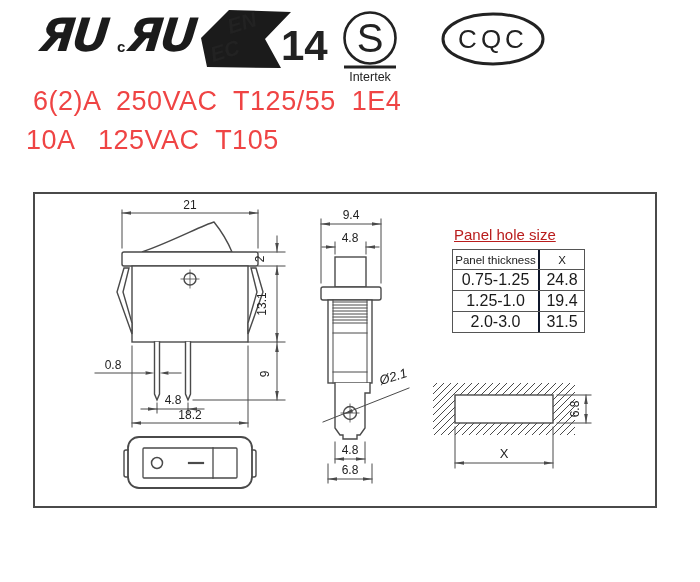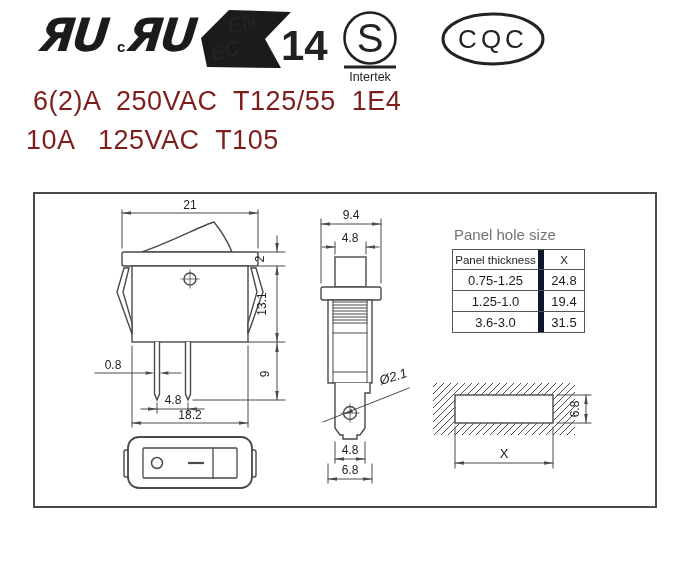--- a/index.html
+++ b/index.html
@@ -5,28 +5,28 @@
   html,body{margin:0;padding:0;background:#fff;}
   .page{position:relative;width:700px;height:582px;background:#fff;overflow:hidden;
         font-family:"Liberation Sans",sans-serif;}
   .abs{position:absolute;}
   
   .ulmark{font-family:"DejaVu Sans",sans-serif;font-weight:bold;font-style:italic;
           font-size:46px;color:#1b1b1b;letter-spacing:-3px;line-height:1;
           transform:skewX(-6deg);display:inline-block;}
   .cul-c{font-size:15px;color:#1b1b1b;font-weight:bold;}
   
-  .rating{color:#7f1d1d;font-size:27px;letter-spacing:.5px;white-space:pre;line-height:1;}
-  
-  .tbl-title{color:#737373;font-size:15px;}
+  .rating{color:#ef4444;font-size:27px;letter-spacing:.5px;white-space:pre;line-height:1;}
+  
+  .tbl-title{color:#b91c1c;font-size:15px;text-decoration:underline;}
   .tbl{left:452px;top:249px;width:131px;border:1px solid #555;color:#1a1a1a;background:#fff;}
-  .trow{display:flex;height:20px;border-top:1px solid #555;font-size:13px;}
+  .trow{display:flex;height:20px;border-top:1px solid #555;font-size:16px;}
   .trow.thead{border-top:none;height:19px;font-size:11.5px;}
   .tc{display:flex;align-items:center;justify-content:center;}
-  .c1{width:85px;border-right:6px solid #0f172a;}
+  .c1{width:85px;border-right:2px solid #0f172a;}
   .c2{flex:1;}
   
   text{font-family:"Liberation Sans",sans-serif;fill:#222;}
   .dim{font-size:12px;}
   .dia{font-size:13px;font-style:italic;}
 </style>
 </head>
 <body>
 
 <div class="page">
@@ -227,18 +227,18 @@
     </div>
     <div class="trow">
       <div class="tc c1">0.75-1.25</div>
       <div class="tc c2">24.8</div>
     </div>
     <div class="trow">
       <div class="tc c1">1.25-1.0</div>
       <div class="tc c2">19.4</div>
     </div>
     <div class="trow">
-      <div class="tc c1">3.6-3.0</div>
+      <div class="tc c1">2.0-3.0</div>
       <div class="tc c2">31.5</div>
     </div>
   </div>
 
 </div>
 
 </body></html>

